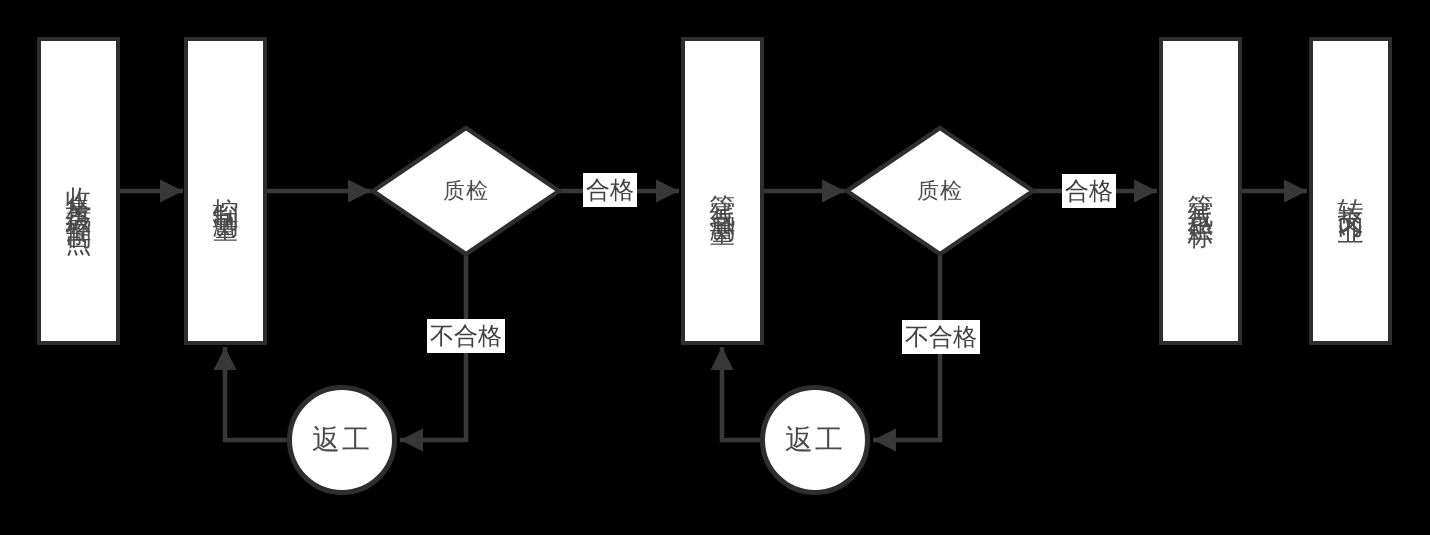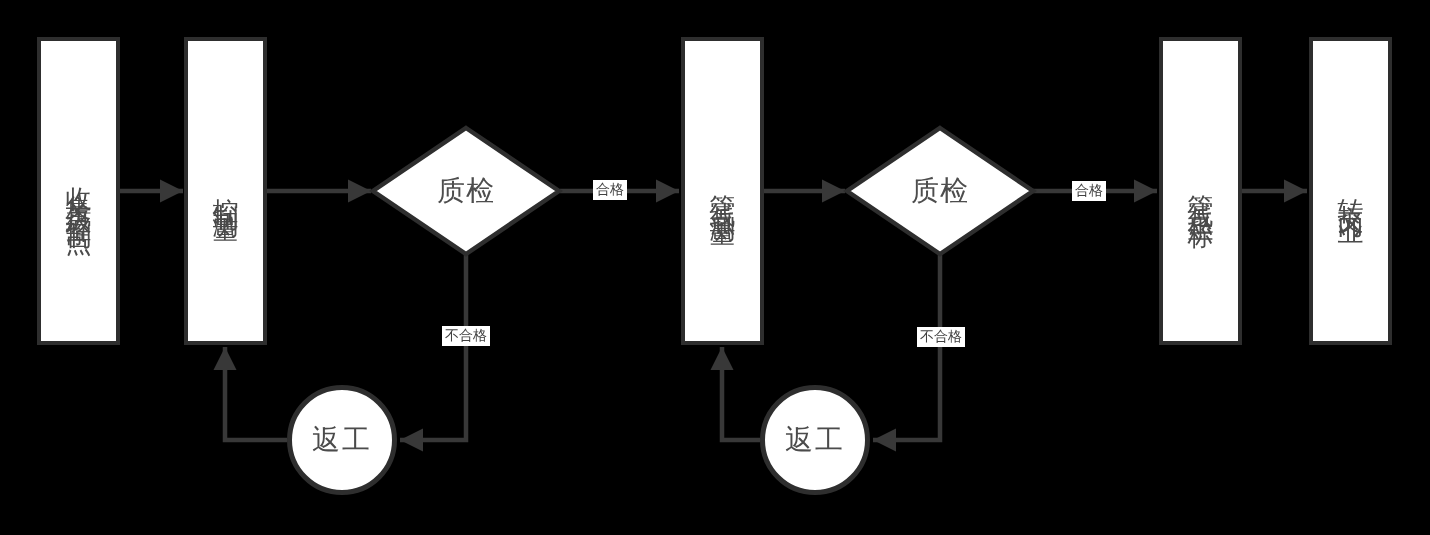--- a/index.html
+++ b/index.html
@@ -38,30 +38,30 @@
     border: 5px solid #2e2e2e;
     border-radius: 50%;
     box-sizing: border-box;
     display: flex; align-items: center; justify-content: center;
     font-size: 28px; letter-spacing: 2px;
     color: #4b4b4b;
   }
   .diamond-label {
     position: absolute;
     transform: translate(-50%, -50%);
-    font-size: 28px; letter-spacing: 1px;
+    font-size: 22px; letter-spacing: 1px;
     color: #4d4d4d;
     white-space: nowrap;
   }
   .edge-label {
     position: absolute;
     transform: translate(-50%, -50%);
     background: #ffffff;
     padding: 1px 3px;
-    font-size: 14px;
+    font-size: 24px;
     color: #404040;
     white-space: nowrap;
   }
 </style>
 </head>
 <body>
 
 <div id="canvas">
 
   <svg id="edges-svg" width="1430" height="535" viewBox="0 0 1430 535">

